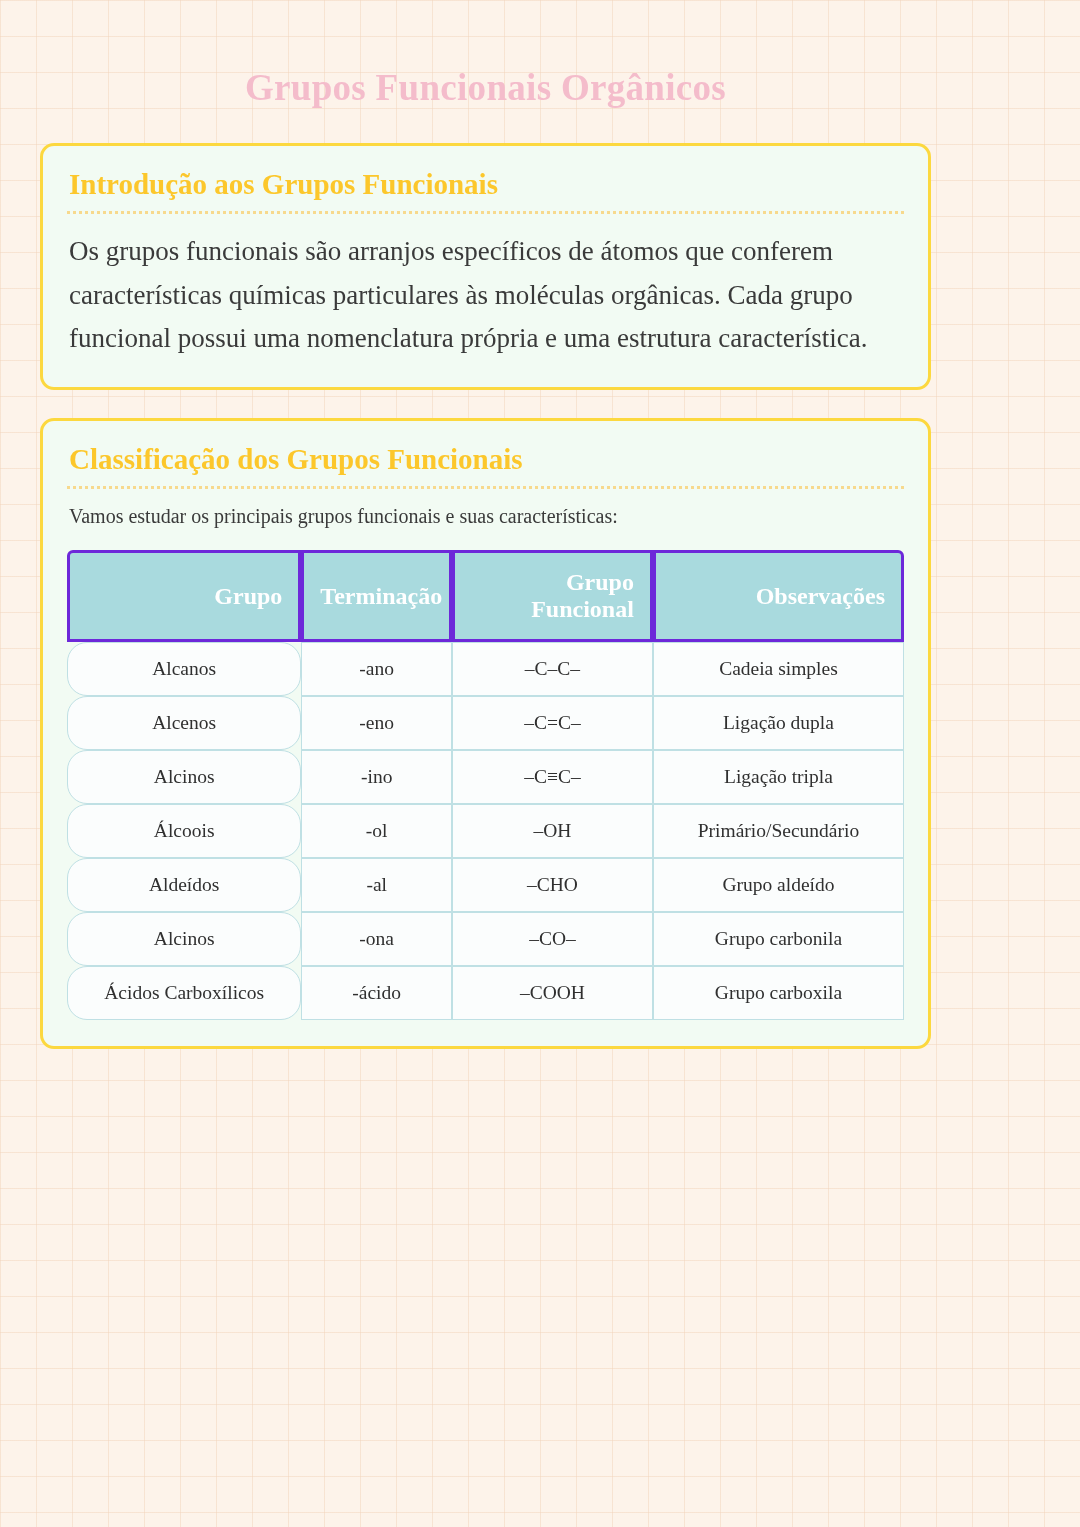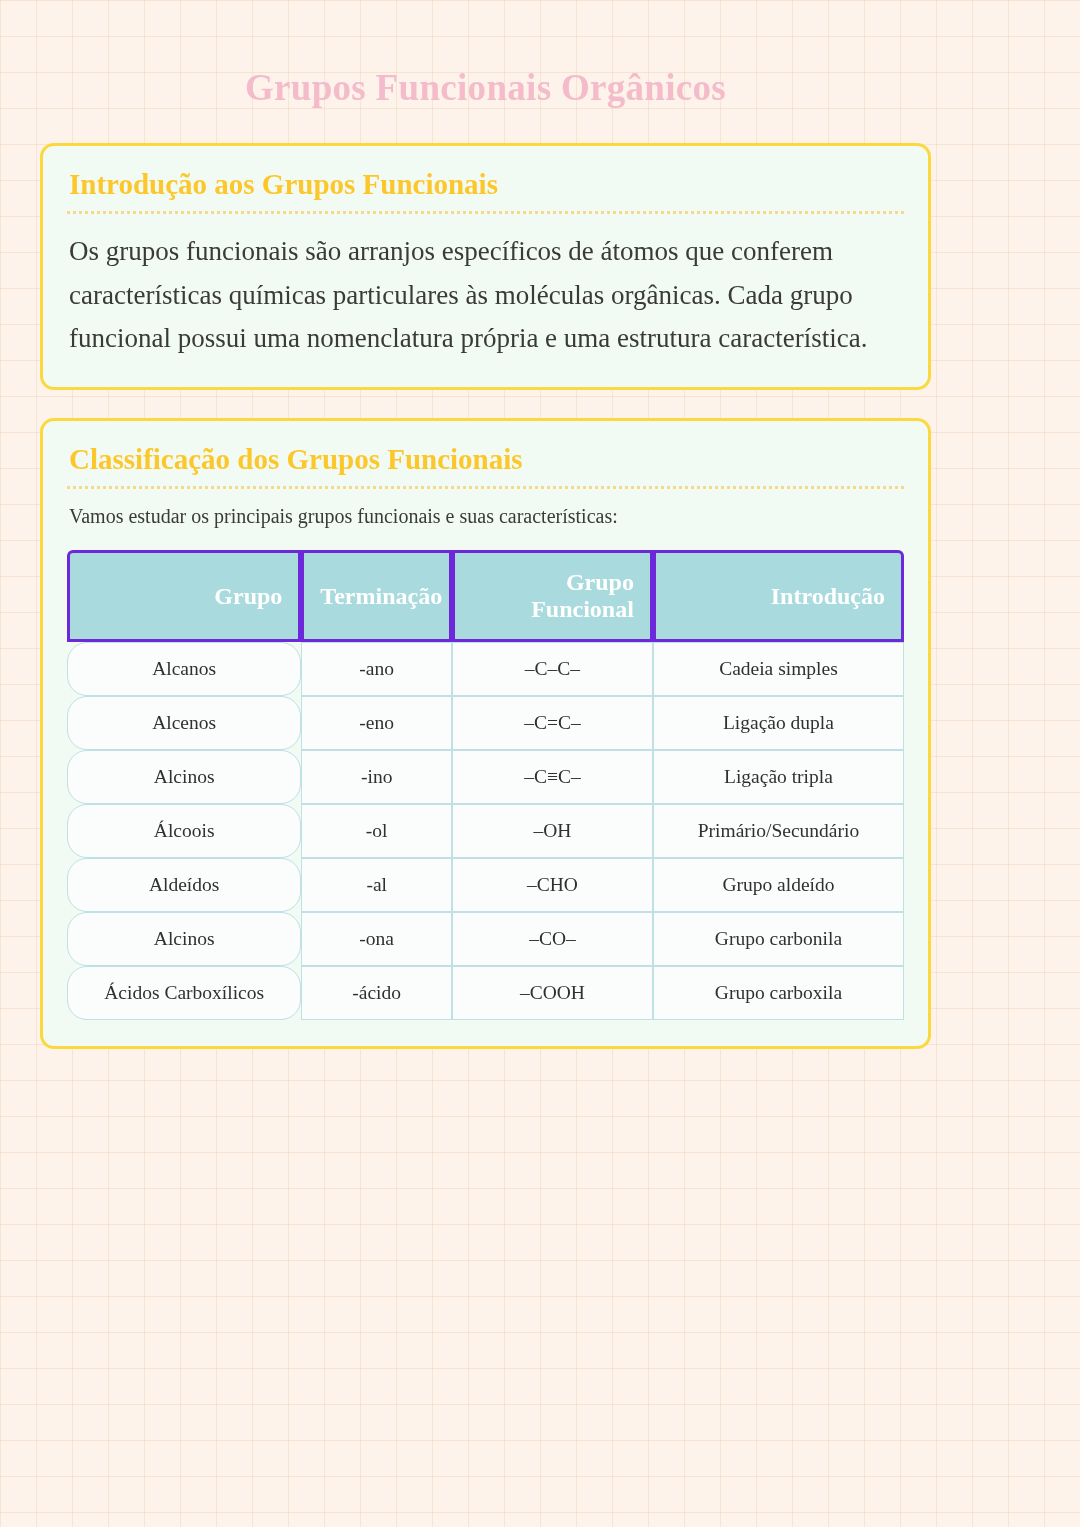--- a/index.html
+++ b/index.html
@@ -127,21 +127,21 @@
         <col class="col-1">
           <col class="col-2">
           <col class="col-3">
           <col class="col-4">
       </colgroup>
       <thead>
         <tr>
           <th>Grupo</th>
           <th>Terminação</th>
           <th>Grupo Funcional</th>
-          <th>Introdução</th>
+          <th>Observações</th>
         </tr>
       </thead>
       <tbody>
         <tr>
           <td>Alcanos</td>
           <td>-ano</td>
           <td>–C–C–</td>
           <td>Cadeia simples</td>
         </tr>
         <tr>

